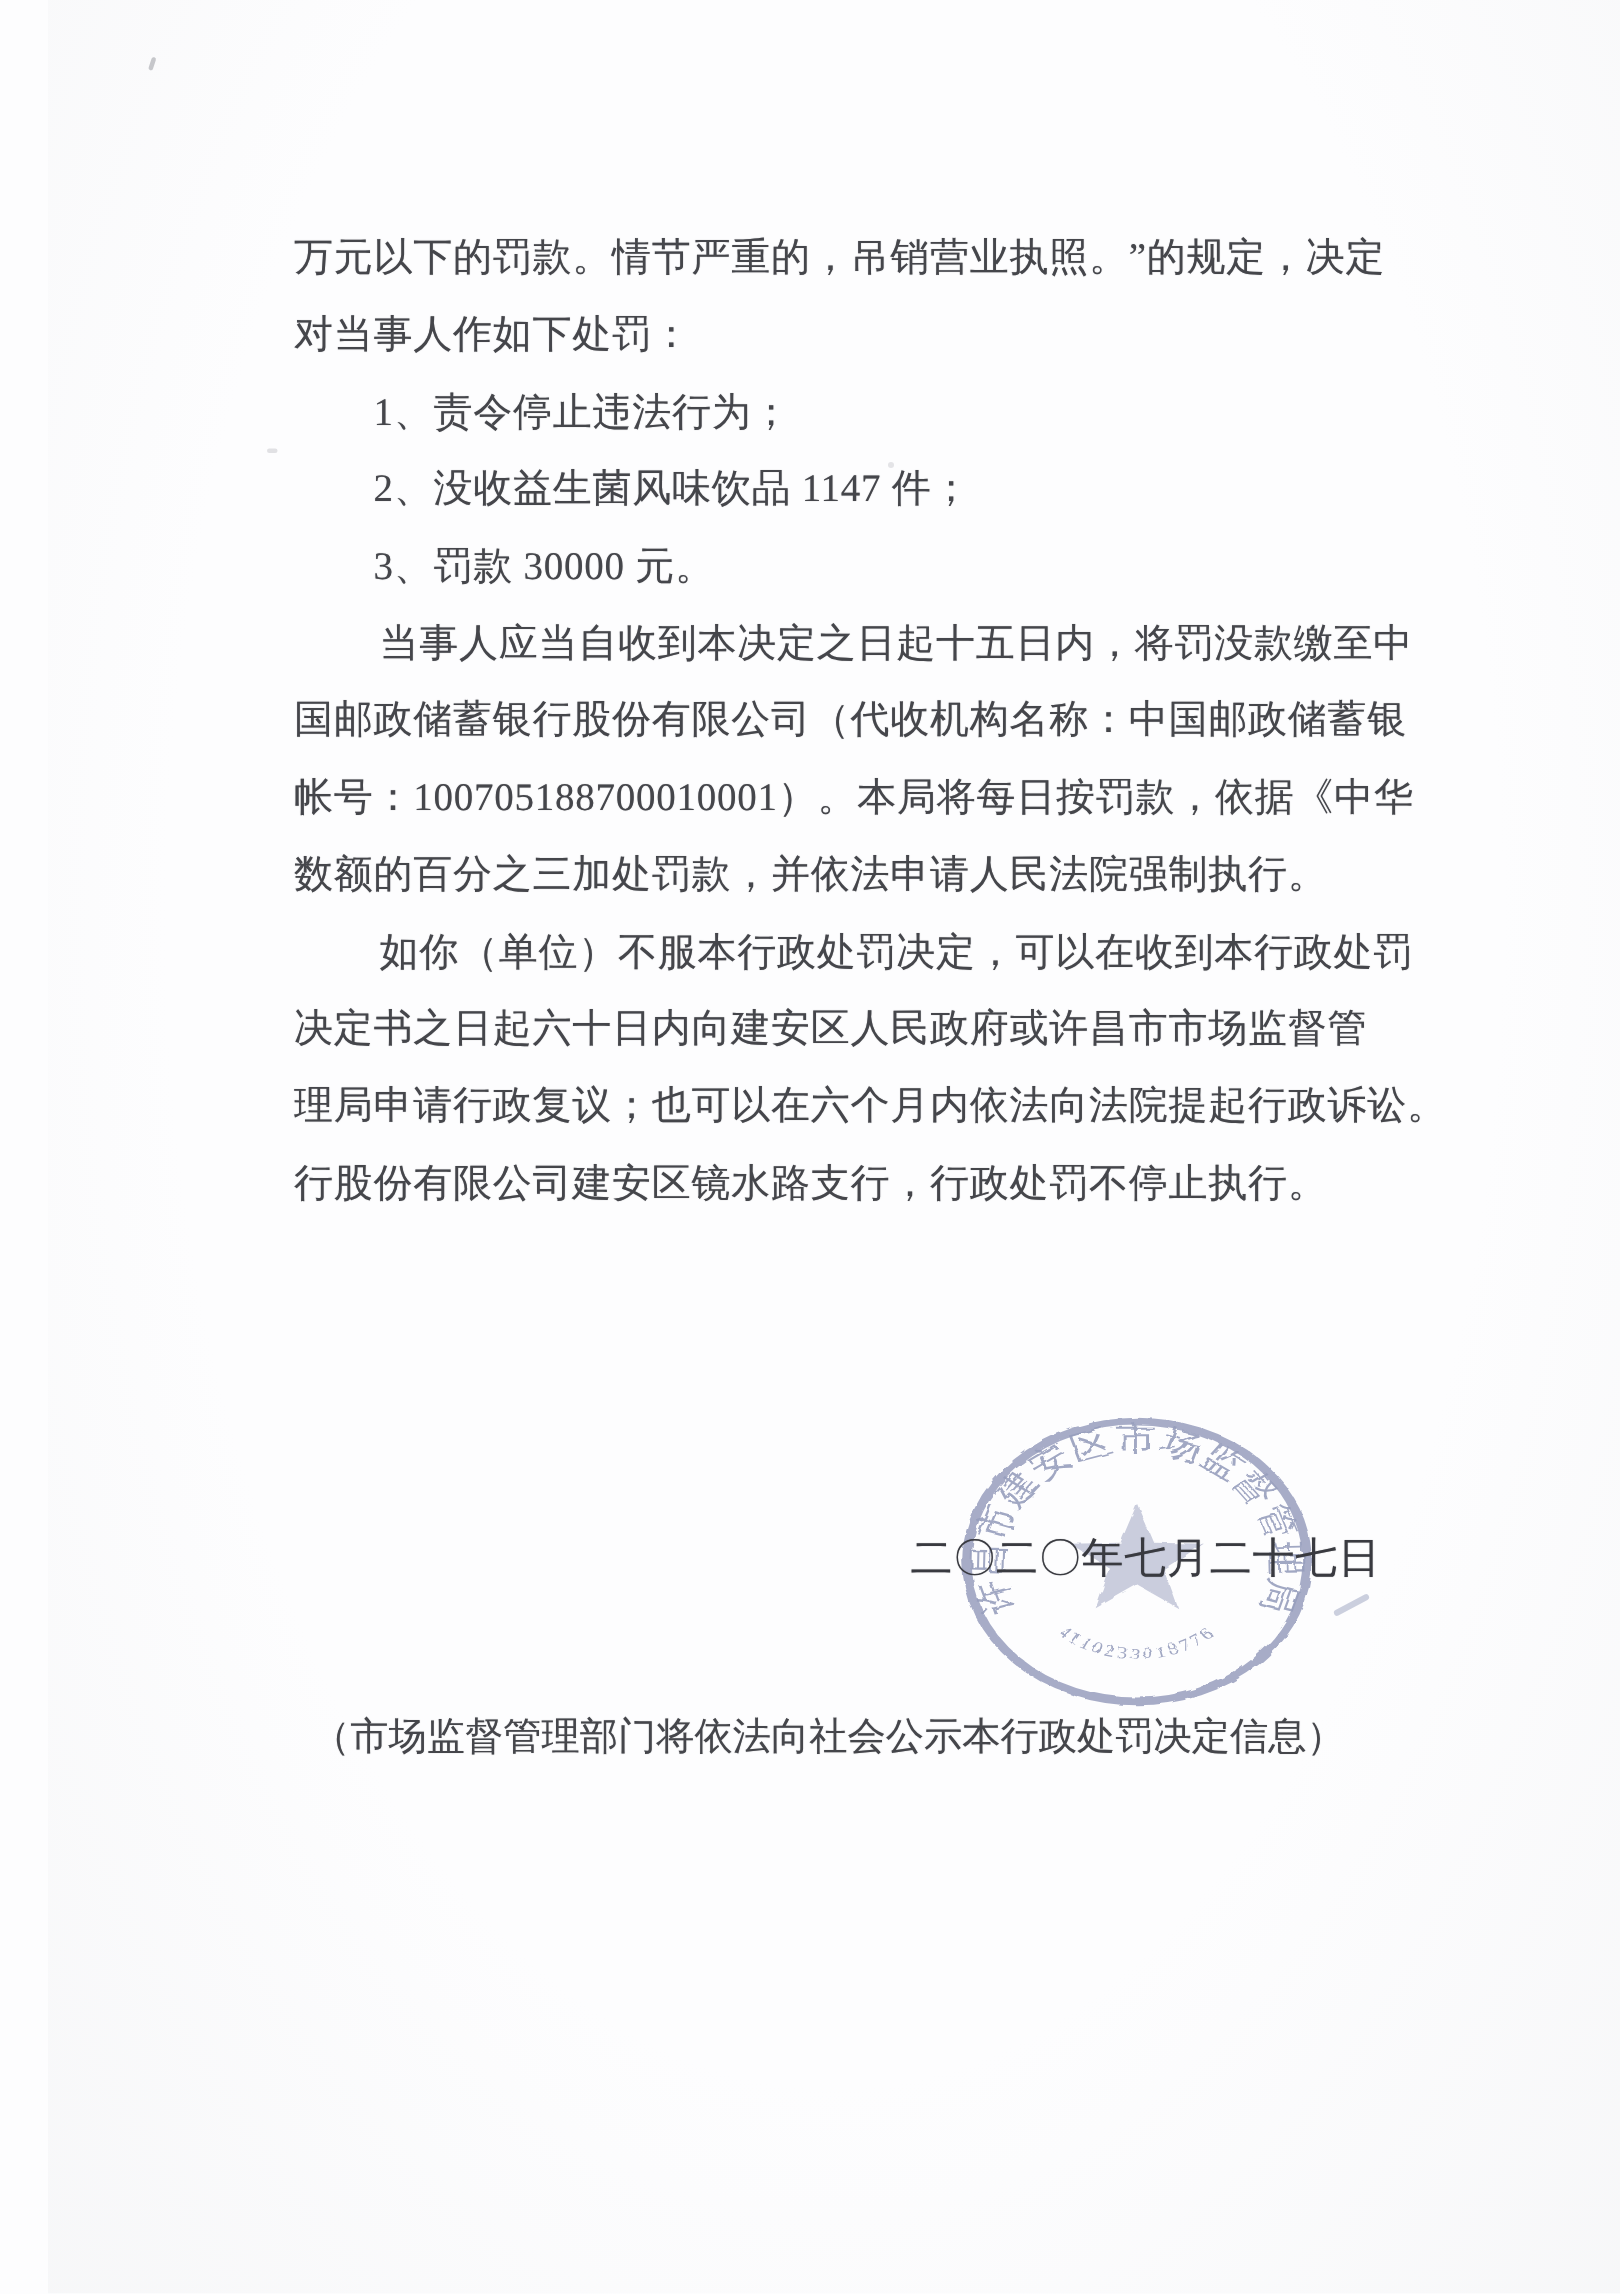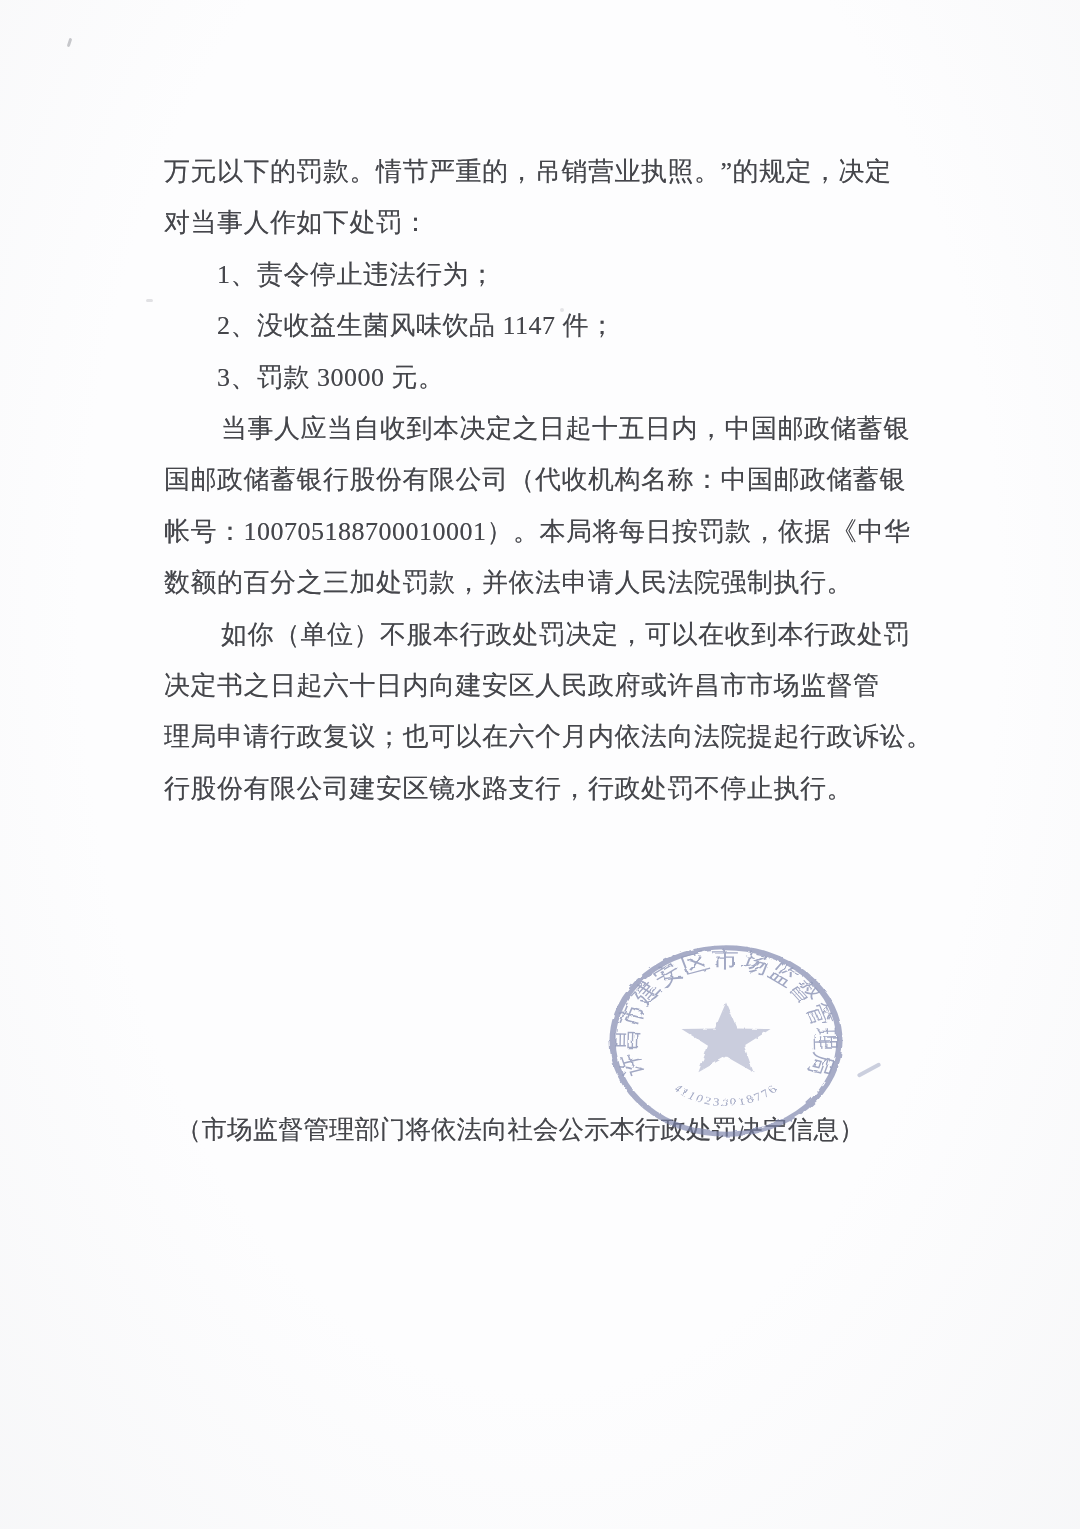--- a/index.html
+++ b/index.html
@@ -13,20 +13,21 @@
     background: #fdfdfe;
     font-family: "Liberation Serif", "DejaVu Serif", serif;
     overflow: hidden;
   }
   .page {
     position: absolute;
     inset: 0;
     background:
       radial-gradient(ellipse at 50% 40%, rgba(255,255,255,0) 60%, rgba(235,236,238,0.35) 100%),
       #fdfdfe;
+    margin-left: 32px;
   }
   .body-text {
     position: absolute;
     left: 164px;
     top: 146px;
     width: 790px;
     font-size: 26px;
     line-height: 51.4px;
     color: #45464b;
     letter-spacing: 0.5px;
@@ -43,21 +44,21 @@
     font-size: 28px;
     letter-spacing: 0.5px;
     color: #393a40;
     z-index: 3;
     white-space: nowrap;
     text-shadow: 0 0 0.6px rgba(57,58,64,0.55);
   }
   .footer-note {
     position: absolute;
     left: 176px;
-    top: 1112px;
+    top: 1140px;
     font-size: 25.5px;
     letter-spacing: 0px;
     color: #45464b;
     white-space: nowrap;
     text-shadow: 0 0 0.6px rgba(70,71,76,0.5);
   }
   .seal {
     position: absolute;
     left: 591px;
     top: 930px;
@@ -110,21 +111,21 @@
   <div class="artifact a2"></div>
   <div class="artifact a3"></div>
   <div class="artifact smear"></div>
 
   <div class="body-text">
     <div class="line">万元以下的罚款。情节严重的，吊销营业执照。”的规定，决定</div>
     <div class="line">对当事人作如下处罚：</div>
     <div class="line num-item">1、责令停止违法行为；</div>
     <div class="line num-item">2、没收益生菌风味饮品 1147 件；</div>
     <div class="line num-item">3、罚款 30000 元。</div>
-    <div class="line para">当事人应当自收到本决定之日起十五日内，中国邮政储蓄银</div>
+    <div class="line para">当事人应当自收到本决定之日起十五日内，将罚没款缴至中</div>
     <div class="line">国邮政储蓄银行股份有限公司（代收机构名称：中国邮政储蓄银</div>
     <div class="line">帐号：100705188700010001）。本局将每日按罚款，依据《中华</div>
     <div class="line">数额的百分之三加处罚款，并依法申请人民法院强制执行。</div>
     <div class="line para">如你（单位）不服本行政处罚决定，可以在收到本行政处罚</div>
     <div class="line">决定书之日起六十日内向建安区人民政府或许昌市市场监督管</div>
     <div class="line">理局申请行政复议；也可以在六个月内依法向法院提起行政诉讼。</div>
     <div class="line">行股份有限公司建安区镜水路支行，行政处罚不停止执行。</div>
   </div>
 
   <svg class="seal" viewBox="0 0 300 300" preserveAspectRatio="none">
@@ -141,16 +142,17 @@
       <polygon points="150,98 137.7,133 100.5,133.9 130,156.5 119.4,192.1 150,171 180.6,192.1 170,156.5 199.5,133.9 162.3,133" fill-opacity="0.5" stroke-width="2" stroke-opacity="0.7" fill="#7b84ab"></polygon>
       <text font-size="30" letter-spacing="1" fill-opacity="0.9" fill="#7b84ab">
         <textPath href="#sealArcTop" startOffset="50%" text-anchor="middle">许昌市建安区市场监督管理局</textPath>
       </text>
       <text font-size="15" letter-spacing="2.5" fill-opacity="0.9" fill="#7b84ab">
         <textPath href="#sealArcCode" startOffset="50%" text-anchor="middle">4110233018776</textPath>
       </text>
     </g>
   </svg>
 
+  <div class="date-line">二〇二〇年七月二十七日</div>
 
   <div class="footer-note">（市场监督管理部门将依法向社会公示本行政处罚决定信息）</div>
 
 </div>
 
 </body></html>

